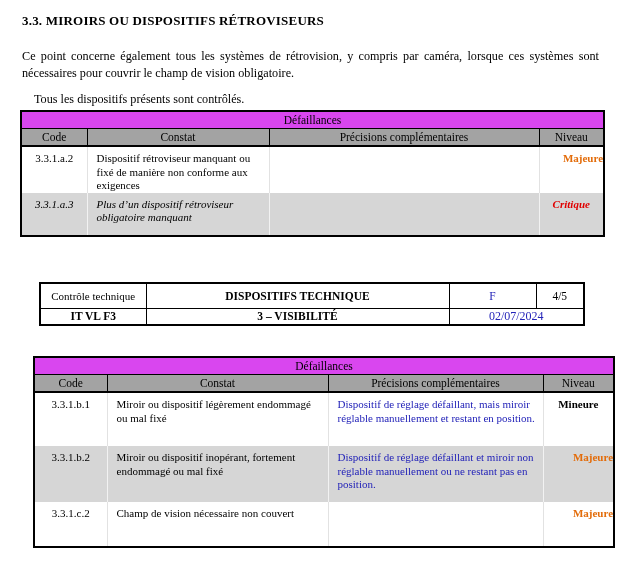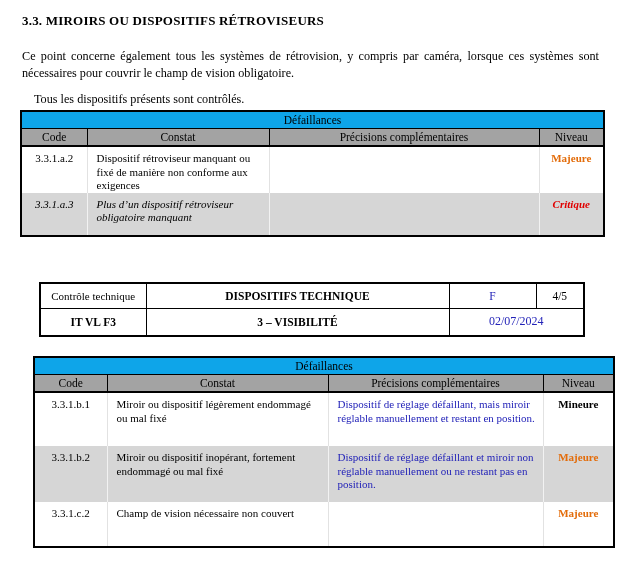--- a/index.html
+++ b/index.html
@@ -15,37 +15,37 @@
   .heading { font-size:13px; font-weight:bold; letter-spacing:0.2px; }
   .intro   { font-size:12.2px; line-height:16.5px; text-align:justify; }
   .note    { font-size:12.2px; }
 
   table { border-collapse:collapse; table-layout:fixed; }
 
   
   .def-table { border:2px solid #000; font-size:11px; }
   .def-table td { overflow:hidden; }
   .title-row td {
-    background:#0ea5e9; text-align:center; border:1px solid #000;
+    background:#d946ef; text-align:center; border:1px solid #000;
     height:17px; font-size:11.5px; vertical-align:middle;
   }
   .head-row td {
     background:#a3a3a3; text-align:center; border:1px solid #000;
     border-bottom:2px solid #000; height:18px; font-size:11.5px; vertical-align:middle;
   }
   .body-row td { vertical-align:top; background:#fff; }
   .body-row td + td { border-left:1px solid #e2e2e2; }
   .body-row.shaded td { background:#d6d6d6; }
   .body-row.shaded td + td { border-left-color:#f2f2f2; }
   td.code   { text-align:center; padding-top:5px; }
   td.constat{ padding:5px 6px 0 9px; line-height:13.5px; }
   td.precis { padding:5px 6px 0 9px; line-height:13.5px; color:#2323b8; }
   td.niveau { text-align:center; padding-top:5px; font-weight:bold; }
   td.niveau.mineure  { color:#000; }
-  td.niveau.majeure  { color:#e36c0a; }
+  td.niveau.majeure  { color:#e36c0a;text-align:right; }
   td.niveau.critique { color:#e00000;text-align:center; }
 
   
   .info-table { border:2px solid #000; font-size:11.5px; }
   .info-table td {
     border:1px solid #000; text-align:center; vertical-align:middle; overflow:hidden;
   }
   .info-table .bold { font-weight:bold; }
   .info-table .blue { color:#2323b8; }
   .info-table .small { font-size:11px; }
@@ -101,21 +101,21 @@
         <col style="width:87px">
         <col style="width:48px">
     </colgroup>
     <tbody>
       <tr style="height:25px;">
         <td class="small">Contrôle technique</td>
         <td class="bold">DISPOSITIFS TECHNIQUE</td>
         <td class="blue">F</td>
         <td>4/5</td>
       </tr>
-      <tr style="height:28px;">
+      <tr style="height:16px;">
         <td class="bold">IT VL F3</td>
         <td class="bold">3 – VISIBILITÉ</td>
         <td class="blue date" colspan="2">02/07/2024</td>
       </tr>
     </tbody>
   </table>
 
   <table class="def-table abs" style="left:33px; top:356px; width:580px;">
     <colgroup>
       <col style="width:73px">

